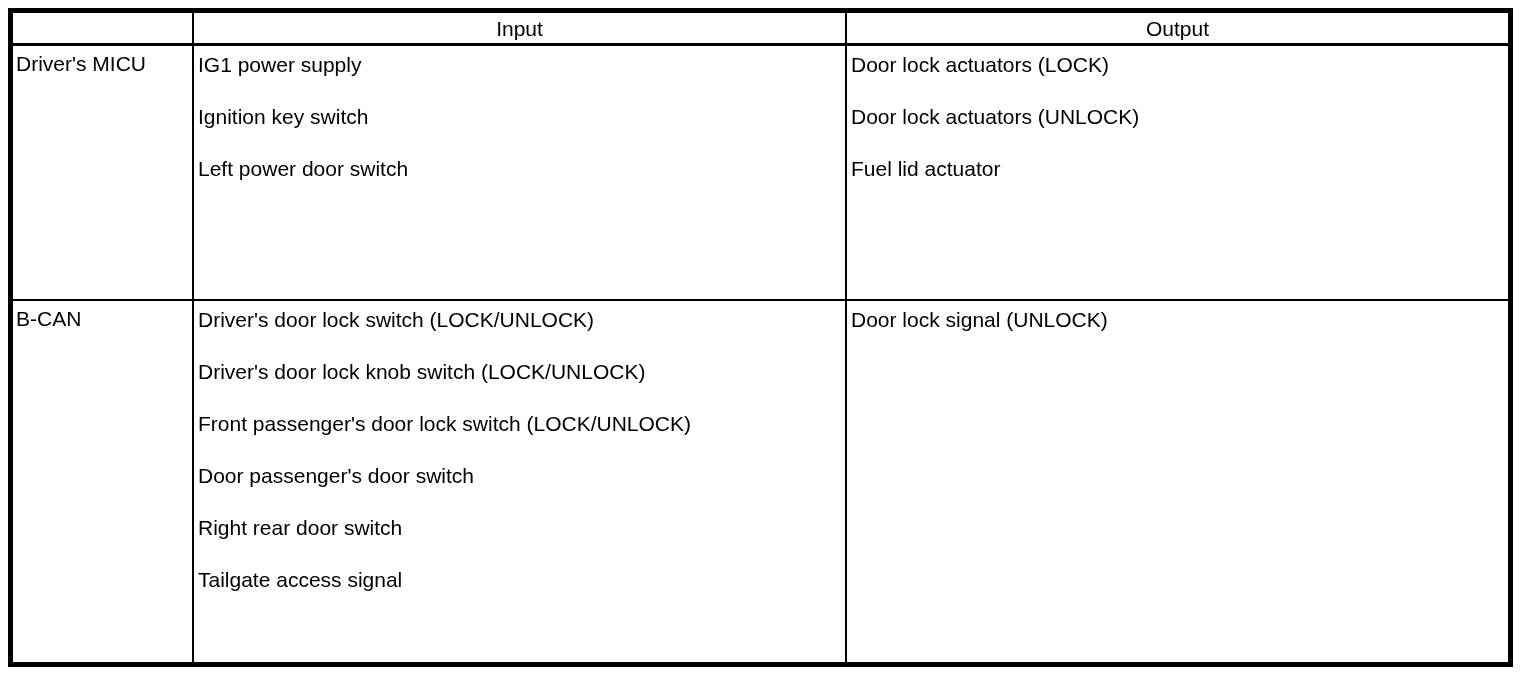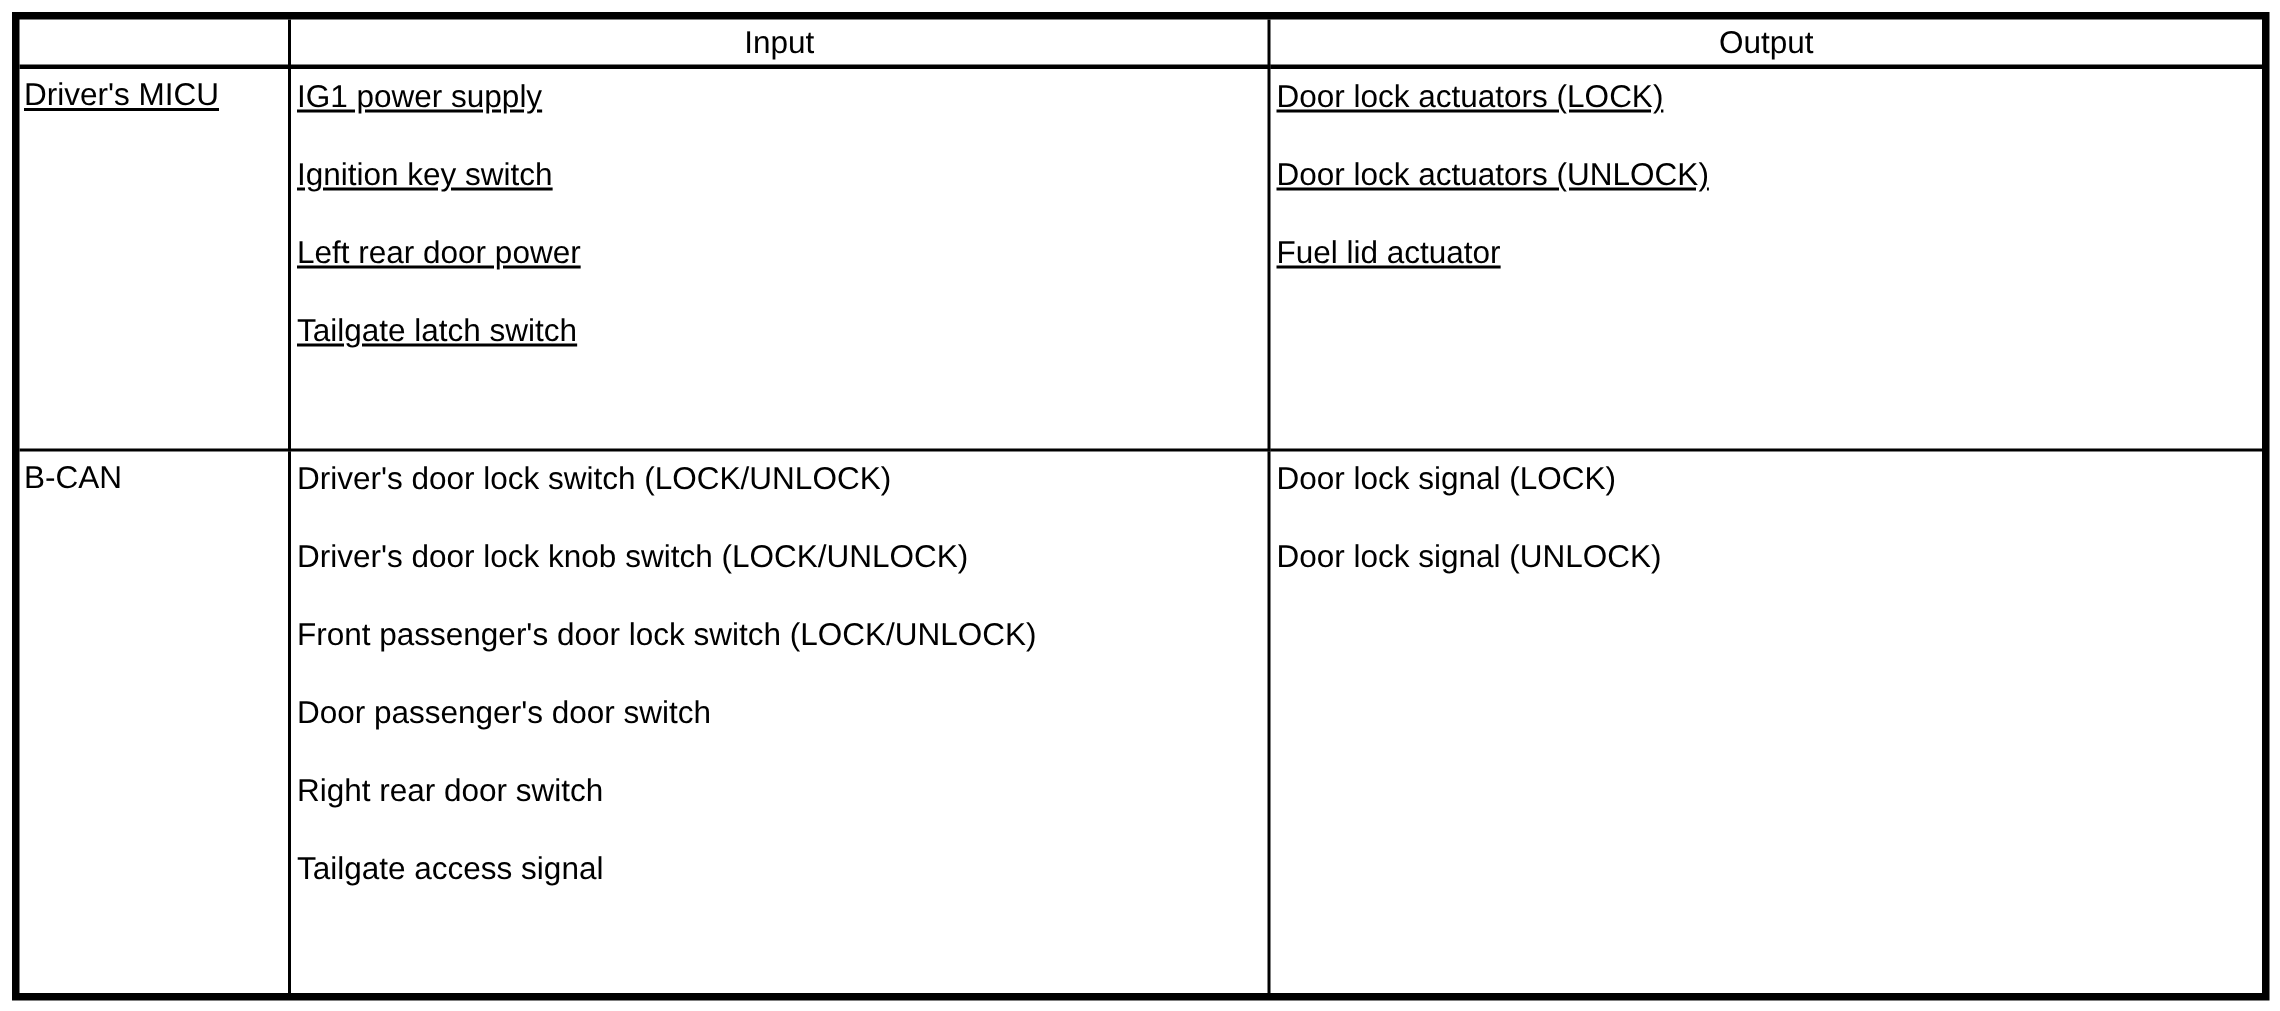--- a/index.html
+++ b/index.html
@@ -33,57 +33,55 @@
     font-size: 21px;
     line-height: 25px;
   }
   .b-right { border-right: 2px solid #000000; }
   .header-cell {
     border-bottom: 3px solid #000000;
     text-align: center;
     padding-top: 3px;
     white-space: nowrap;
   }
-  .row1-cell { border-bottom: 2px solid #000000; text-decoration: underline; }
+  .row1-cell { border-bottom: 2px solid #000000; }
   .label-cell { padding: 5px 2px 0 3px; white-space: nowrap; }
   .list-cell { padding: 6px 2px 0 4px; }
   .cell-item {
     height: 52px;
     white-space: nowrap;
   }
 </style>
 </head>
 <body>
 
 <div class="io-table">
 
   <div class="cell b-right header-cell"></div>
   <div class="cell b-right header-cell">Input</div>
   <div class="cell header-cell">Output</div>
 
   <div class="cell b-right row1-cell label-cell">Driver's MICU</div>
   <div class="cell b-right row1-cell list-cell">
       <div class="cell-item">IG1 power supply</div>
       <div class="cell-item">Ignition key switch</div>
-      <div class="cell-item">Left rear door power</div>
-      <div class="cell-item">Tailgate latch switch</div>
+      <div class="cell-item">Left power door switch</div>
     </div>
   <div class="cell row1-cell list-cell">
       <div class="cell-item">Door lock actuators (LOCK)</div>
       <div class="cell-item">Door lock actuators (UNLOCK)</div>
       <div class="cell-item">Fuel lid actuator</div>
     </div>
 
   <div class="cell b-right label-cell">B-CAN</div>
   <div class="cell b-right list-cell">
       <div class="cell-item">Driver's door lock switch (LOCK/UNLOCK)</div>
       <div class="cell-item">Driver's door lock knob switch (LOCK/UNLOCK)</div>
       <div class="cell-item">Front passenger's door lock switch (LOCK/UNLOCK)</div>
       <div class="cell-item">Door passenger's door switch</div>
       <div class="cell-item">Right rear door switch</div>
       <div class="cell-item">Tailgate access signal</div>
     </div>
   <div class="cell list-cell">
-      <div class="cell-item">Door lock signal (LOCK)</div>
       <div class="cell-item">Door lock signal (UNLOCK)</div>
     </div>
 
 </div>
 
 </body></html>

